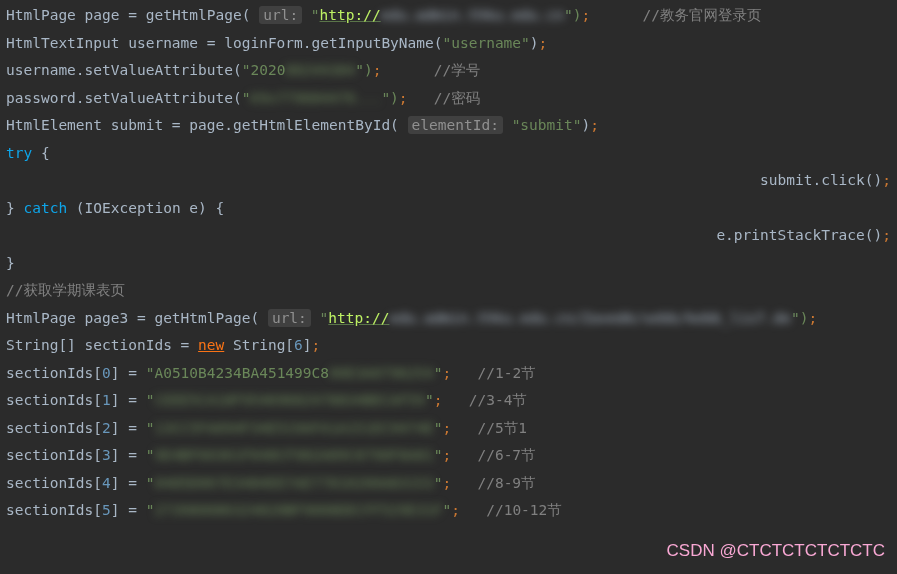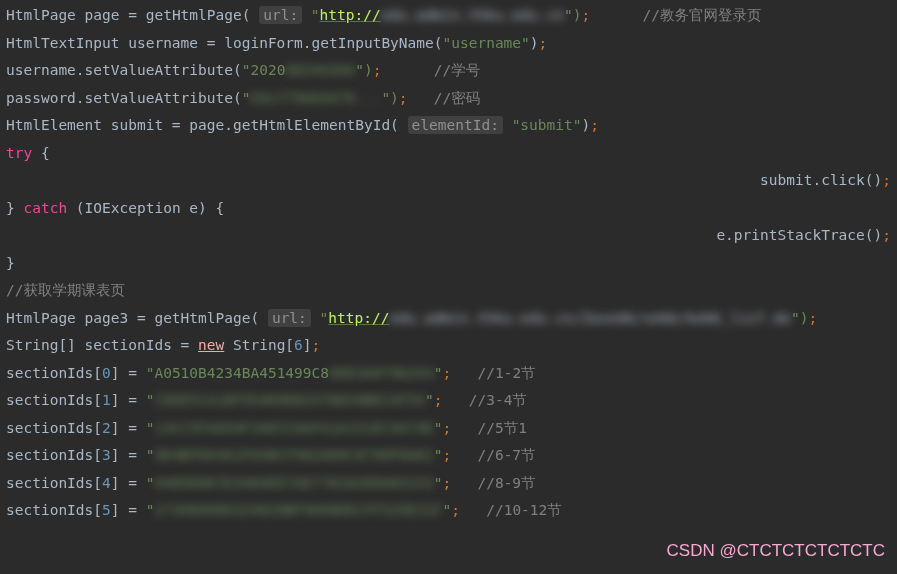--- a/index.html
+++ b/index.html
@@ -9,35 +9,35 @@
       font-size: 14.5px;
       line-height: 27.5px;
       color: #a9b7c6;
       width: 897px;
       height: 574px;
       overflow: hidden;
       position: relative;
       padding: 2px 6px;
     }
     .line { white-space: pre; }
-    .kw { color: #ec4899; }
+    .kw { color: #0ea5e9; }
     .method { color: #a9b7c6; }
     .param-hint {
       background: #404040;
       color: #909090;
       padding: 1px 4px;
       border-radius: 3px;
       font-style: normal;
     }
     .str { color: #6a8759; }
     .str-u { color: #bef264; text-decoration: underline; text-decoration-color: #5a7549; }
     .num { color: #6897bb; }
     .semi { color: #cc7832; }
     .comment { color: #808080; }
-    .new { color: #fca5a5; text-decoration: underline; }
+    .new { color: #f97316; text-decoration: underline; }
     .indent1 { padding-left: 36px; text-align: right; }
     .blur {
       filter: blur(4px);
       color: #6a8759;
       display: inline-block;
     }
     .blur-dark {
       filter: blur(4px);
       display: inline-block;
     }

